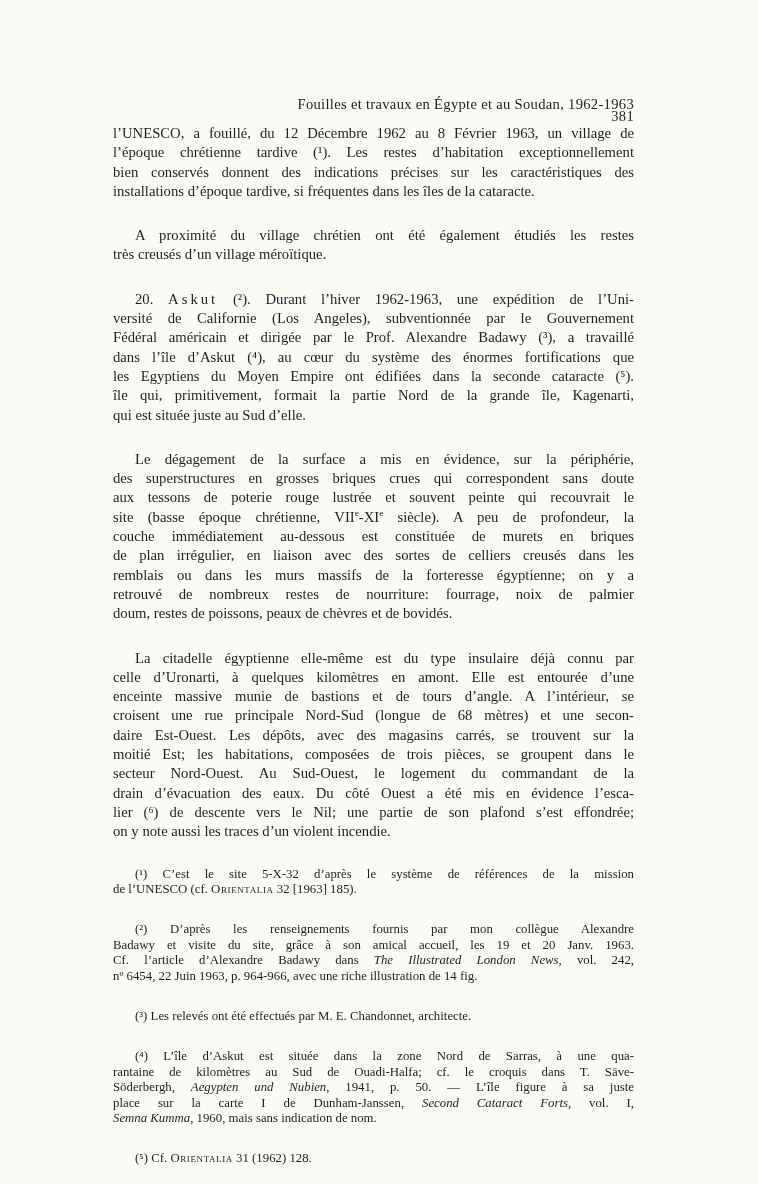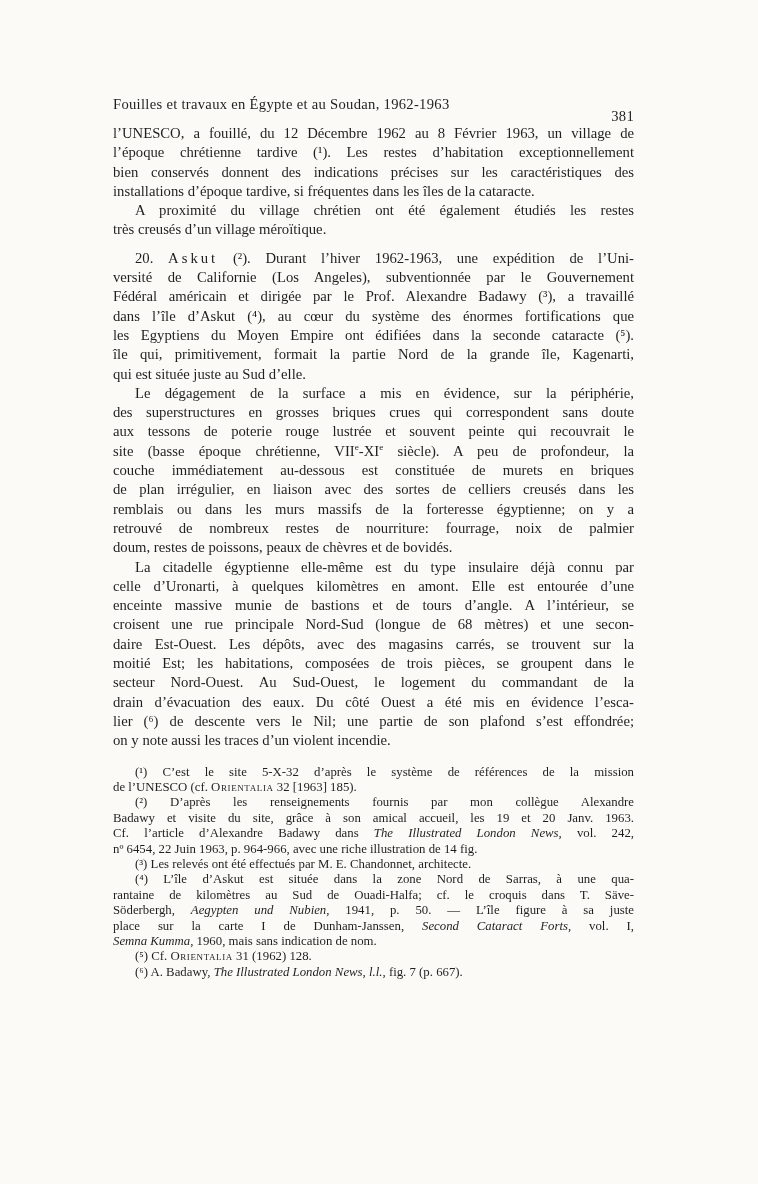--- a/index.html
+++ b/index.html
@@ -18,21 +18,21 @@
   .content {
     position: absolute;
     left: 113px; top: 96px;
     width: 521px;
   }
   .running-header {
     position: relative;
     height: 17px;
     font-size: 14.6px;
     line-height: 17px;
-    text-align: left;
+    text-align: right;
     letter-spacing: 0.3px;
     margin-bottom: 11px;
   }
   .running-header .pagenum {
     position: absolute;
     right: 0; top: 12px;
   }
   .bodytext {
     font-size: 14.7px;
     line-height: 19.3px;
@@ -41,20 +41,21 @@
     text-align: justify;
     text-align-last: justify;
     white-space: normal;
   }
   .line.last {
     text-align-last: left;
   }
   .para.indent > .line:first-child,
   .fn > .line:first-child {
     text-indent: 22px;
+    margin-top: 25px;
   }
   .para.sp { margin-top: 9px; }
   .footnotes {
     margin-top: 14px;
     font-size: 12.8px;
     line-height: 15.4px;
   }
   .s-i  { font-style: italic; }
   .s-sc { font-variant: small-caps; letter-spacing: 0.6px; }
   .s-ls { letter-spacing: 3px; }

